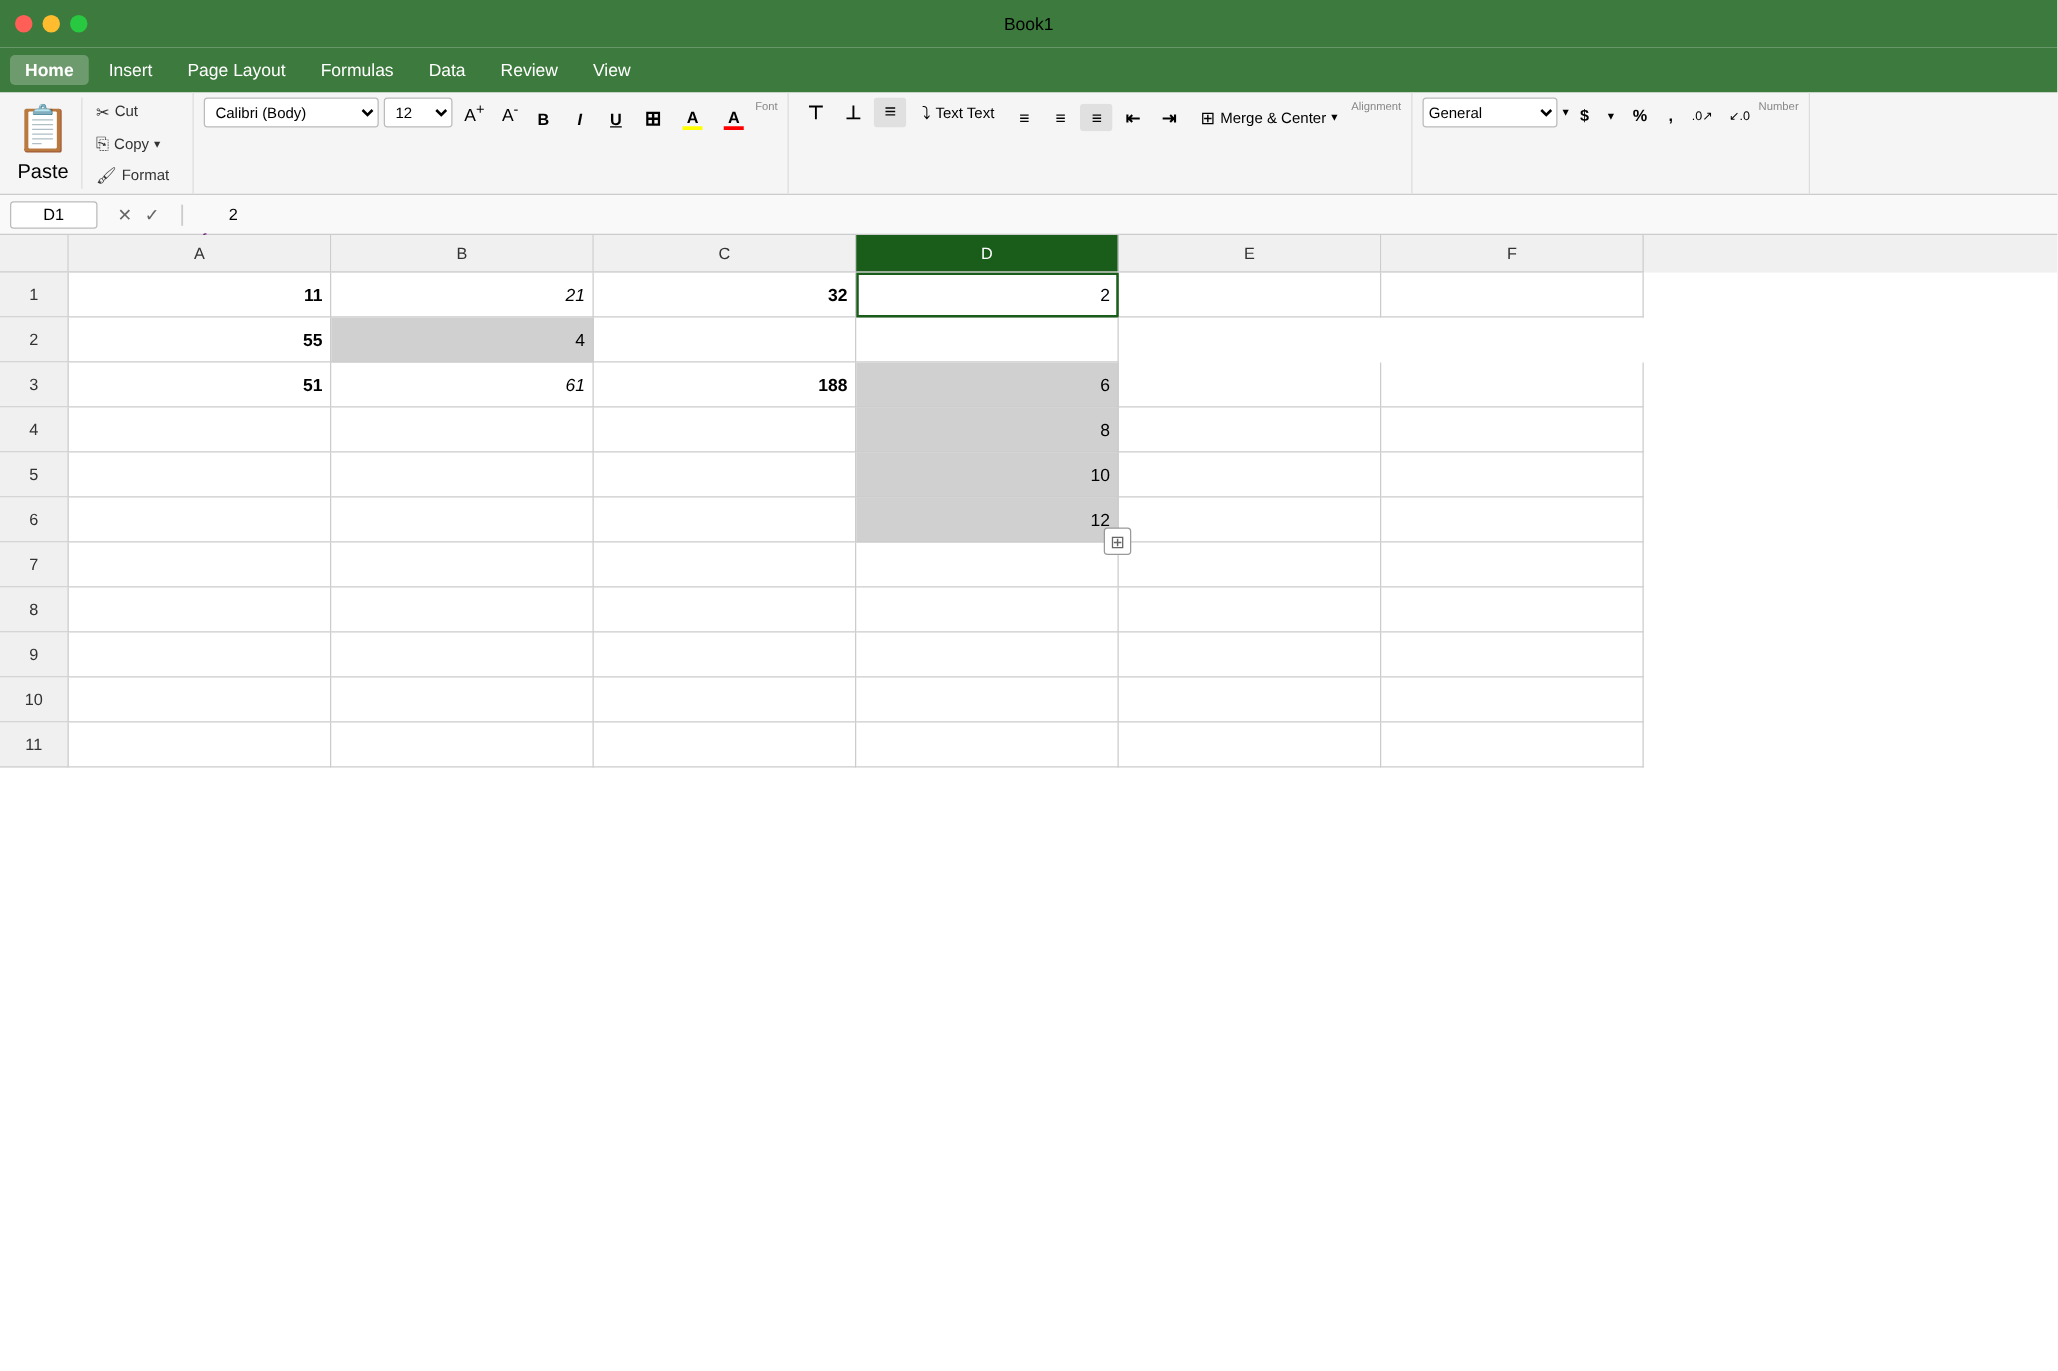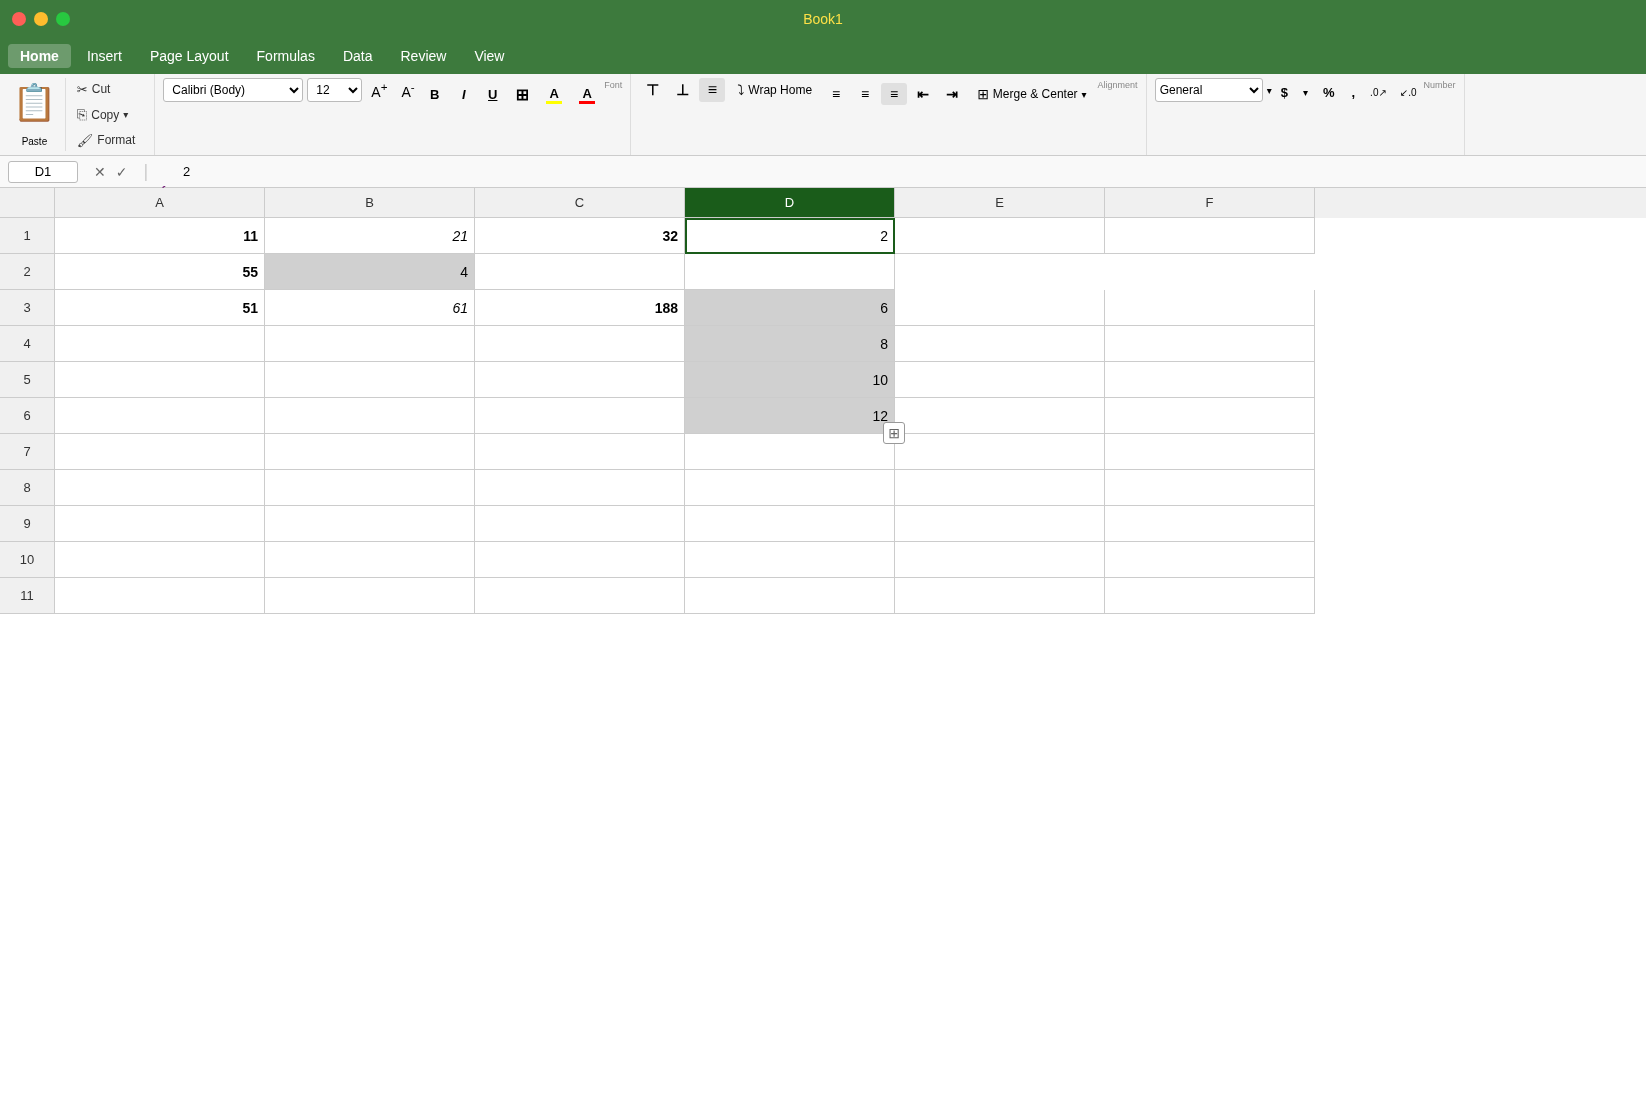--- a/index.html
+++ b/index.html
@@ -23,21 +23,21 @@
     }
     .traffic-light {
       width: 14px;
       height: 14px;
       border-radius: 50%;
       cursor: pointer;
     }
     .traffic-close { background: #ff5f57; }
     .traffic-minimize { background: #febc2e; }
     .traffic-maximize { background: #28c840; }
-    .title-bar-title { color: #fde047; font-size: 14px; font-weight: 500; text-align: center; }
+    .title-bar-title { color: #000000; font-size: 14px; font-weight: 500; text-align: center; }
 
     
     .menu-bar {
       background: #3d7a3d;
       height: 36px;
       display: flex;
       align-items: center;
       padding: 0 8px;
       gap: 4px;
     }
@@ -344,21 +344,21 @@
   <div class="menu-item">Data</div>
   <div class="menu-item">Review</div>
   <div class="menu-item">View</div>
 </div>
 
 <div class="toolbar-combined">
 
   <div class="tb-section" style="flex-direction:row; align-items:stretch; padding:4px 8px; gap:4px;">
     <div style="display:flex;flex-direction:column;align-items:center;justify-content:space-between;padding:4px;">
       <div style="font-size:36px;cursor:pointer;">📋</div>
-      <div style="font-size:10px;">Paste</div>
+      <div style="font-size:16px;">Paste</div>
     </div>
     <div style="display:flex;flex-direction:column;justify-content:center;gap:4px;padding:2px 4px;border-left:1px solid #ddd;">
       <button class="small-btn">
         <span style="font-size:13px;">✂</span>
         <span>Cut</span>
       </button>
       <button class="small-btn">
         <span style="font-size:13px;">⎘</span>
         <span>Copy</span>
         <span style="font-size:10px;">▾</span>
@@ -402,21 +402,21 @@
     <div class="tb-section-label">Font</div>
   </div>
 
   <div class="tb-section" style="align-items:flex-start; min-width:200px;">
     <div style="display:flex;align-items:center;gap:3px;">
       <button class="fmt-btn" style="font-size:15px;">⊤</button>
       <button class="fmt-btn" style="font-size:15px;">⊥</button>
       <button class="fmt-btn" style="font-size:16px; background:#e0e0e0;">≡</button>
       <button class="wrap-text-btn">
         <span style="font-size:14px;">⤵</span>
-        <span>Wrap Home</span>
+        <span>Text Text</span>
       </button>
     </div>
     <div style="display:flex;align-items:center;gap:3px;margin-top:4px;">
       <button class="fmt-btn" style="font-size:14px;">≡</button>
       <button class="fmt-btn" style="font-size:14px;">≡</button>
       <button class="fmt-btn" style="font-size:14px; background:#e0e0e0;">≡</button>
       <button class="fmt-btn" style="font-size:14px;">⇤</button>
       <button class="fmt-btn" style="font-size:14px;">⇥</button>
       <button class="merge-center-btn">
         <span style="font-size:14px;">⊞</span>

